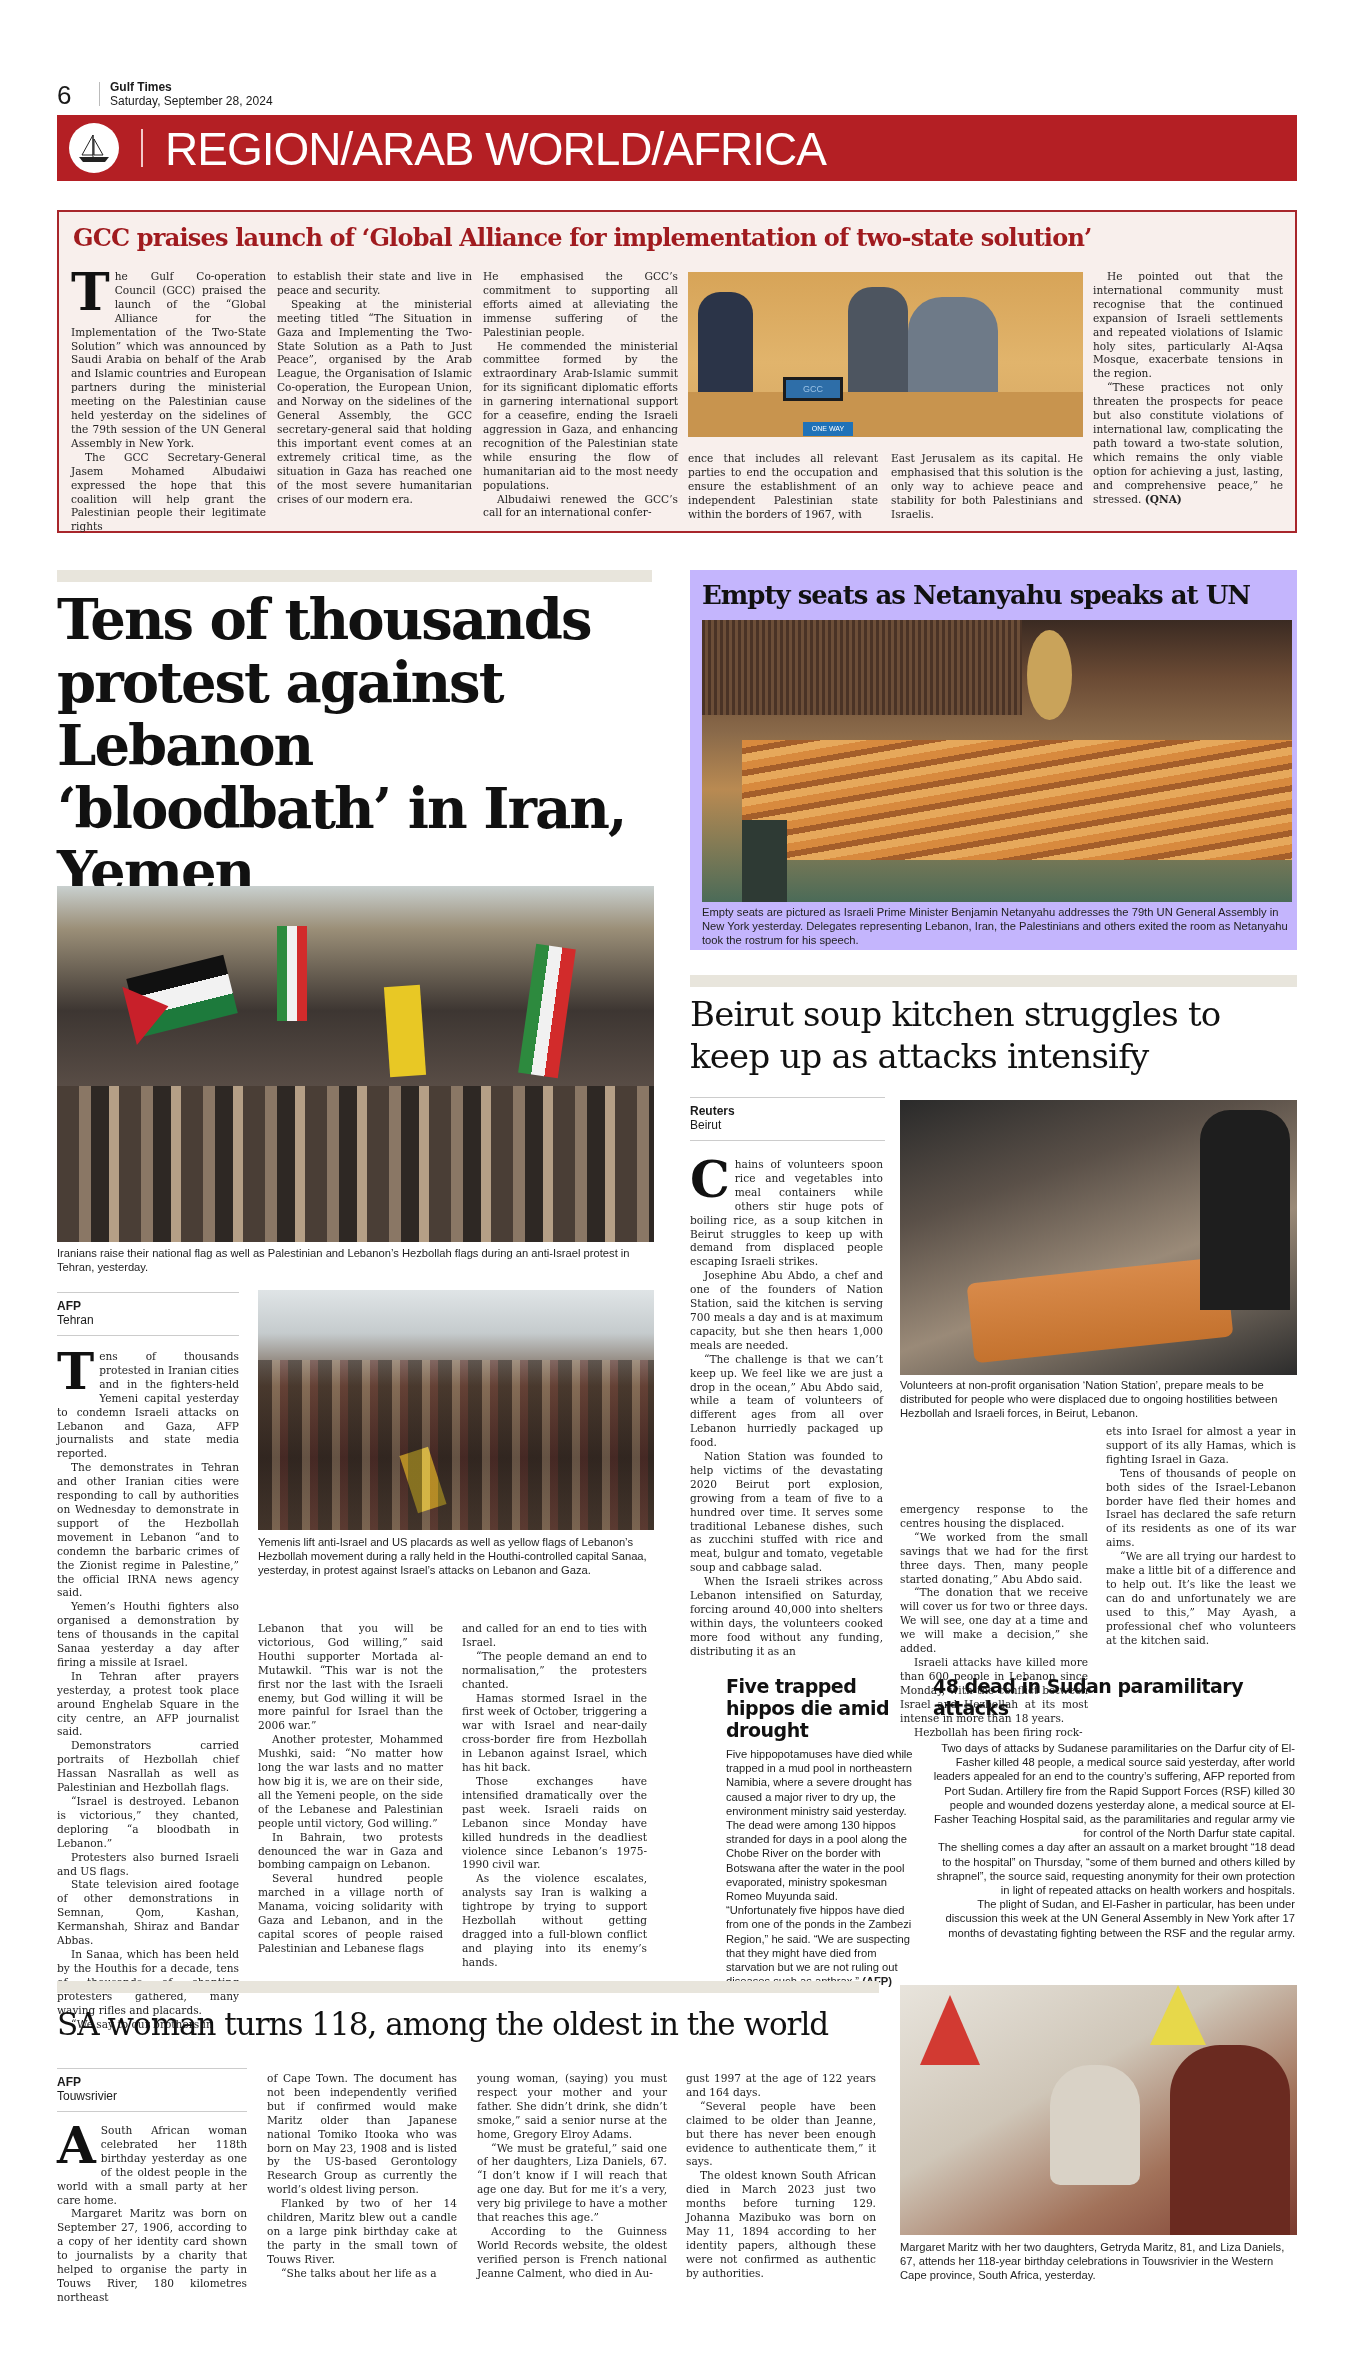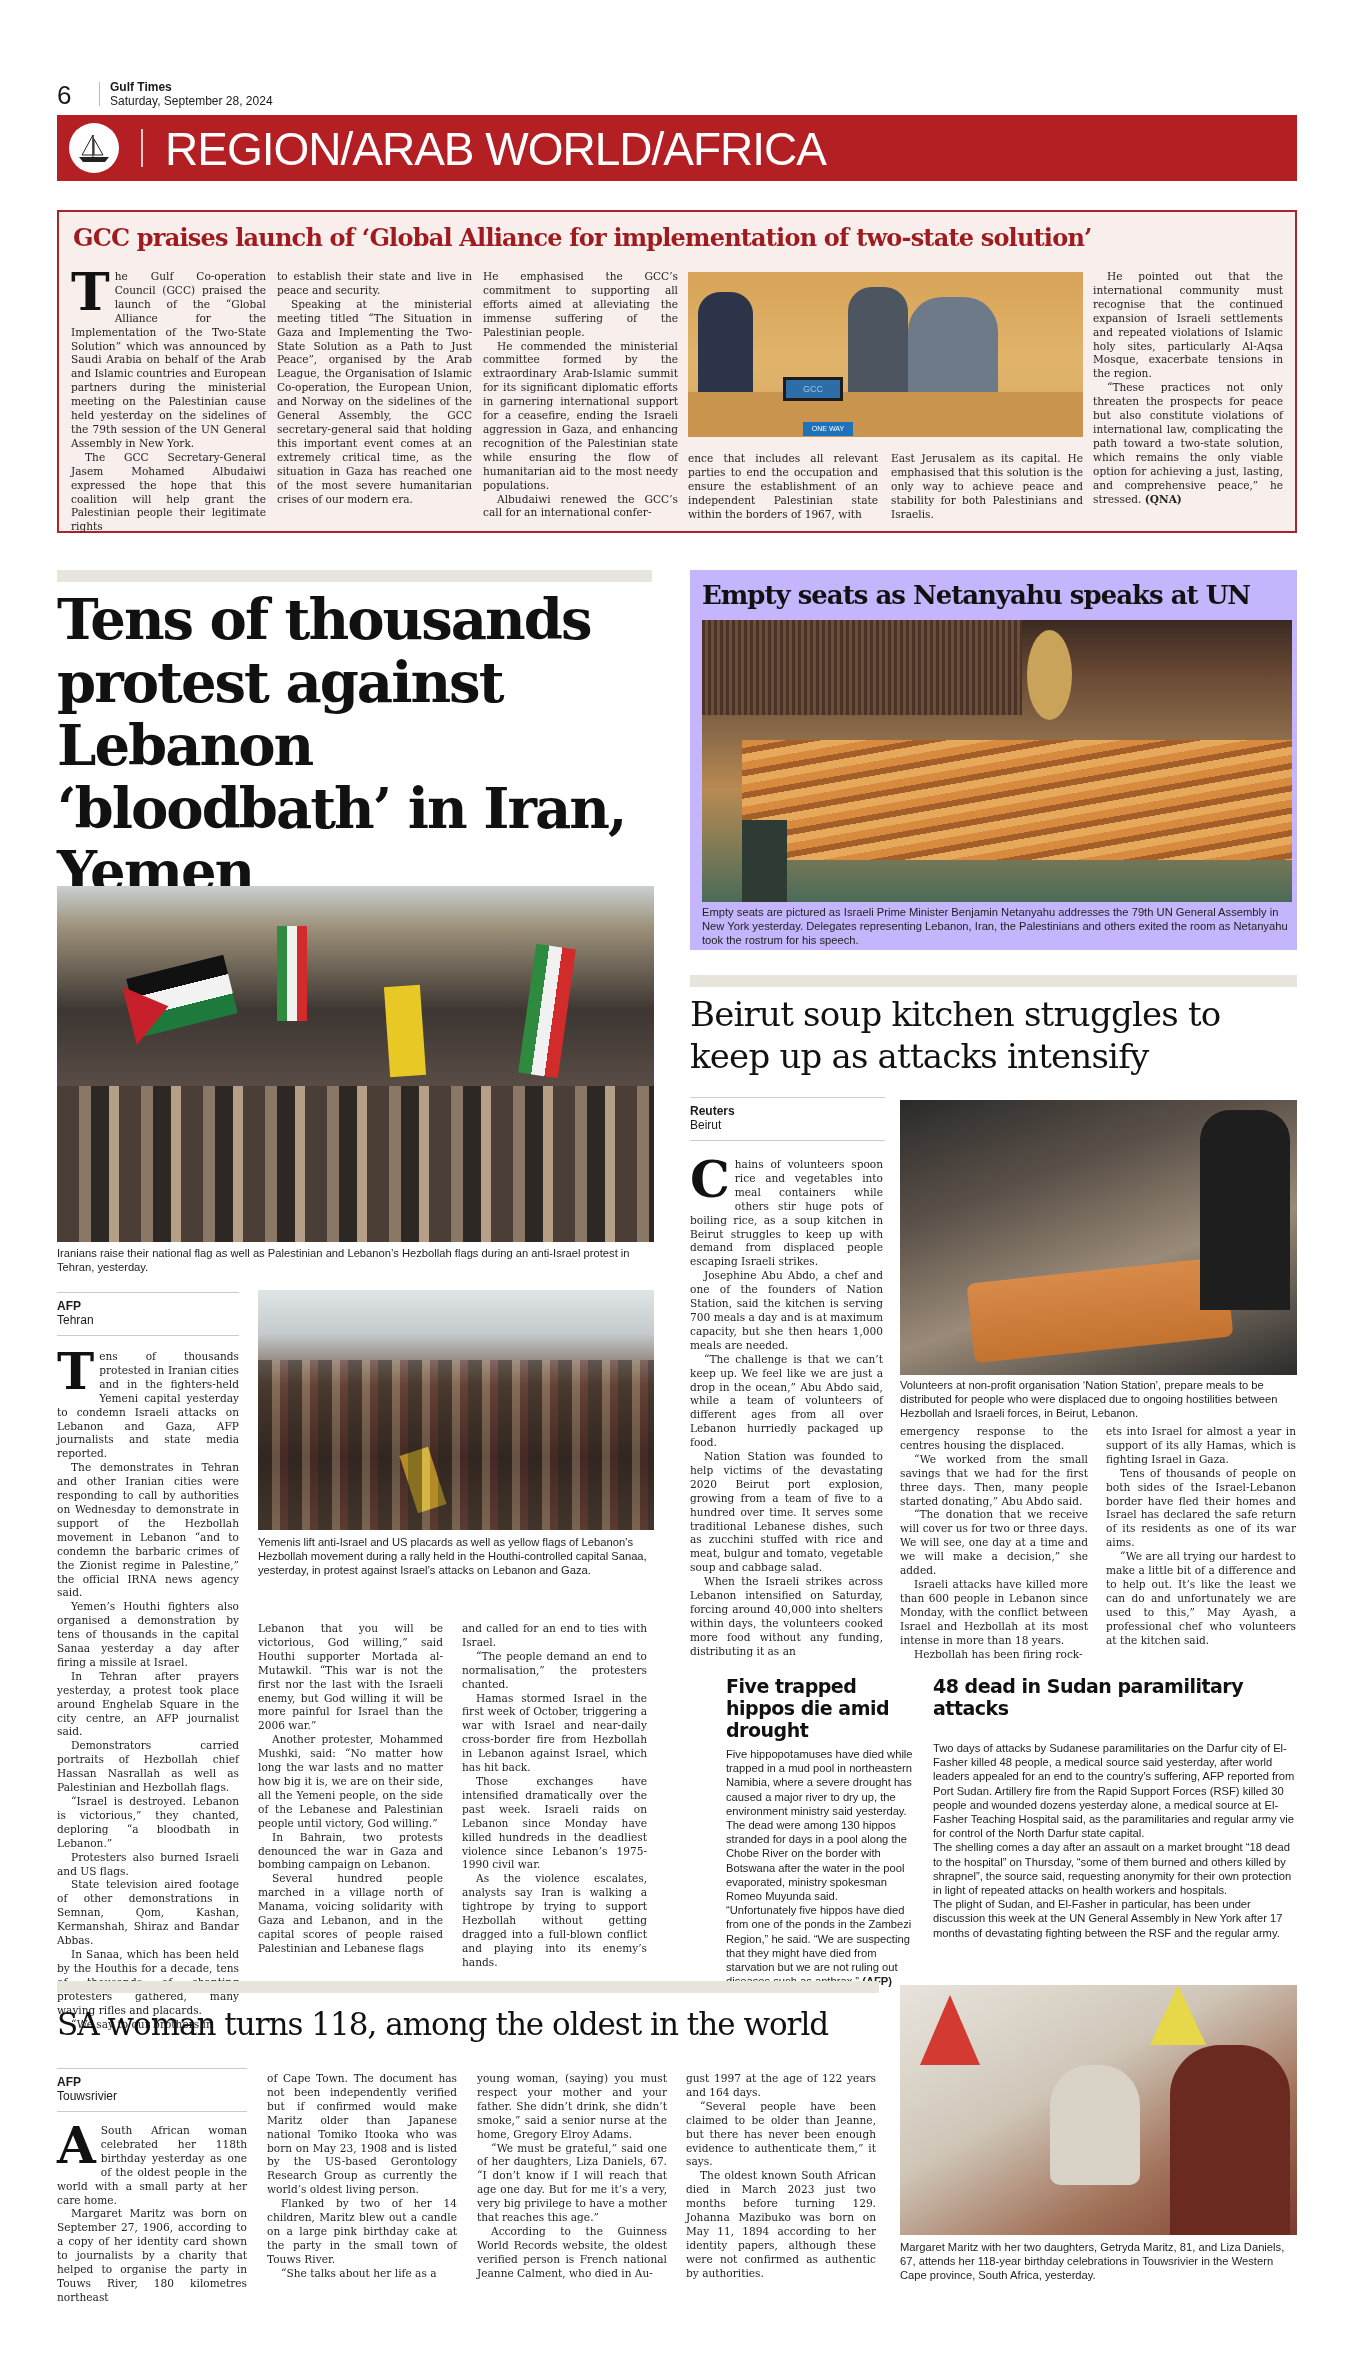--- a/index.html
+++ b/index.html
@@ -158,21 +158,21 @@
   <p>Nation Station was founded to help victims of the devastating 2020 Beirut port explosion, growing from a team of five to a hundred over time. It serves some traditional Lebanese dishes, such as zucchini stuffed with rice and meat, bulgur and tomato, vegetable soup and cabbage salad.</p>
   <p>When the Israeli strikes across Lebanon intensified on Saturday, forcing around 40,000 into shelters within days, the volunteers cooked more food without any funding, distributing it as an</p>
 </div>
 
 <div class="abs photo" style="left:900px; top:1100px; width:397px; height:275px; background:linear-gradient(160deg,#2a2a2a 0%,#5a5048 30%,#9a8a78 60%,#2c2c2c 100%);">
   <div class="abs" style="left:70px; top:170px; width:260px; height:80px; background:linear-gradient(180deg,#d88a4a,#c4722e); border-radius:8px; transform:rotate(-6deg);"></div>
   <div class="abs" style="left:300px; top:10px; width:90px; height:200px; background:#1e1e1e; border-radius:30px 30px 0 0;"></div>
 </div>
 <div class="abs caption" style="left:900px; top:1378px; width:397px;">Volunteers at non-profit organisation ‘Nation Station’, prepare meals to be distributed for people who were displaced due to ongoing hostilities between Hezbollah and Israeli forces, in Beirut, Lebanon.</div>
 
-<div class="abs body-text" style="left:900px; top:1425px; width:188px;">
+<div class="abs body-text" style="left:900px; top:1503px; width:188px;">
   <p class="first">emergency response to the centres housing the displaced.</p>
   <p>“We worked from the small savings that we had for the first three days. Then, many people started donating,” Abu Abdo said.</p>
   <p>“The donation that we receive will cover us for two or three days. We will see, one day at a time and we will make a decision,” she added.</p>
   <p>Israeli attacks have killed more than 600 people in Lebanon since Monday, with the conflict between Israel and Hezbollah at its most intense in more than 18 years.</p>
   <p>Hezbollah has been firing rock-</p>
 </div>
 <div class="abs body-text" style="left:1106px; top:1425px; width:190px;">
   <p class="first">ets into Israel for almost a year in support of its ally Hamas, which is fighting Israel in Gaza.</p>
   <p>Tens of thousands of people on both sides of the Israel-Lebanon border have fled their homes and Israel has declared the safe return of its residents as one of its war aims.</p>
   <p>“We are all trying our hardest to make a little bit of a difference and to help out. It’s like the least we can do and unfortunately we are used to this,” May Ayash, a professional chef who volunteers at the kitchen said.</p>
@@ -182,21 +182,21 @@
   <div class="brief-title">Five trapped hippos die amid drought</div>
   <div class="brief-text" style="margin-top:6px;">
     <div>Five hippopotamuses have died while trapped in a mud pool in northeastern Namibia, where a severe drought has caused a major river to dry up, the environment ministry said yesterday.</div>
     <div>The dead were among 130 hippos stranded for days in a pool along the Chobe River on the border with Botswana after the water in the pool evaporated, ministry spokesman Romeo Muyunda said.</div>
     <div><span>“Unfortunately five hippos have died from one of the ponds in the Zambezi Region,” he said. “We are suspecting that they might have died from starvation but we are not ruling out diseases such as anthrax.”</span> <b>(AFP)</b></div>
   </div>
 </div>
 
 <div class="abs" style="left:933px; top:1675px; width:362px;">
   <div class="brief-title">48 dead in Sudan paramilitary attacks</div>
-  <div class="brief-text" style="margin-top:22px;">
+  <div class="brief-text" style="margin-top:22px;text-align:right;">
     <div>Two days of attacks by Sudanese paramilitaries on the Darfur city of El-Fasher killed 48 people, a medical source said yesterday, after world leaders appealed for an end to the country’s suffering, AFP reported from Port Sudan. Artillery fire from the Rapid Support Forces (RSF) killed 30 people and wounded dozens yesterday alone, a medical source at El-Fasher Teaching Hospital said, as the paramilitaries and regular army vie for control of the North Darfur state capital.</div>
     <div>The shelling comes a day after an assault on a market brought “18 dead to the hospital” on Thursday, “some of them burned and others killed by shrapnel”, the source said, requesting anonymity for their own protection in light of repeated attacks on health workers and hospitals.</div>
     <div>The plight of Sudan, and El-Fasher in particular, has been under discussion this week at the UN General Assembly in New York after 17 months of devastating fighting between the RSF and the regular army.</div>
   </div>
 </div>
 
 <div class="abs topbar" style="left:57px; top:1981px; width:822px; height:12px;"></div>
 <div class="abs" style="left:57px; top:2005px; width:840px; font-family:'DejaVu Serif', serif; font-size:31px; line-height:38px; letter-spacing:-1px; color:#111; white-space:nowrap;">SA woman turns 118, among the oldest in the world</div>
 
 <div class="abs byline-box" style="left:57px; top:2068px; width:190px;">

